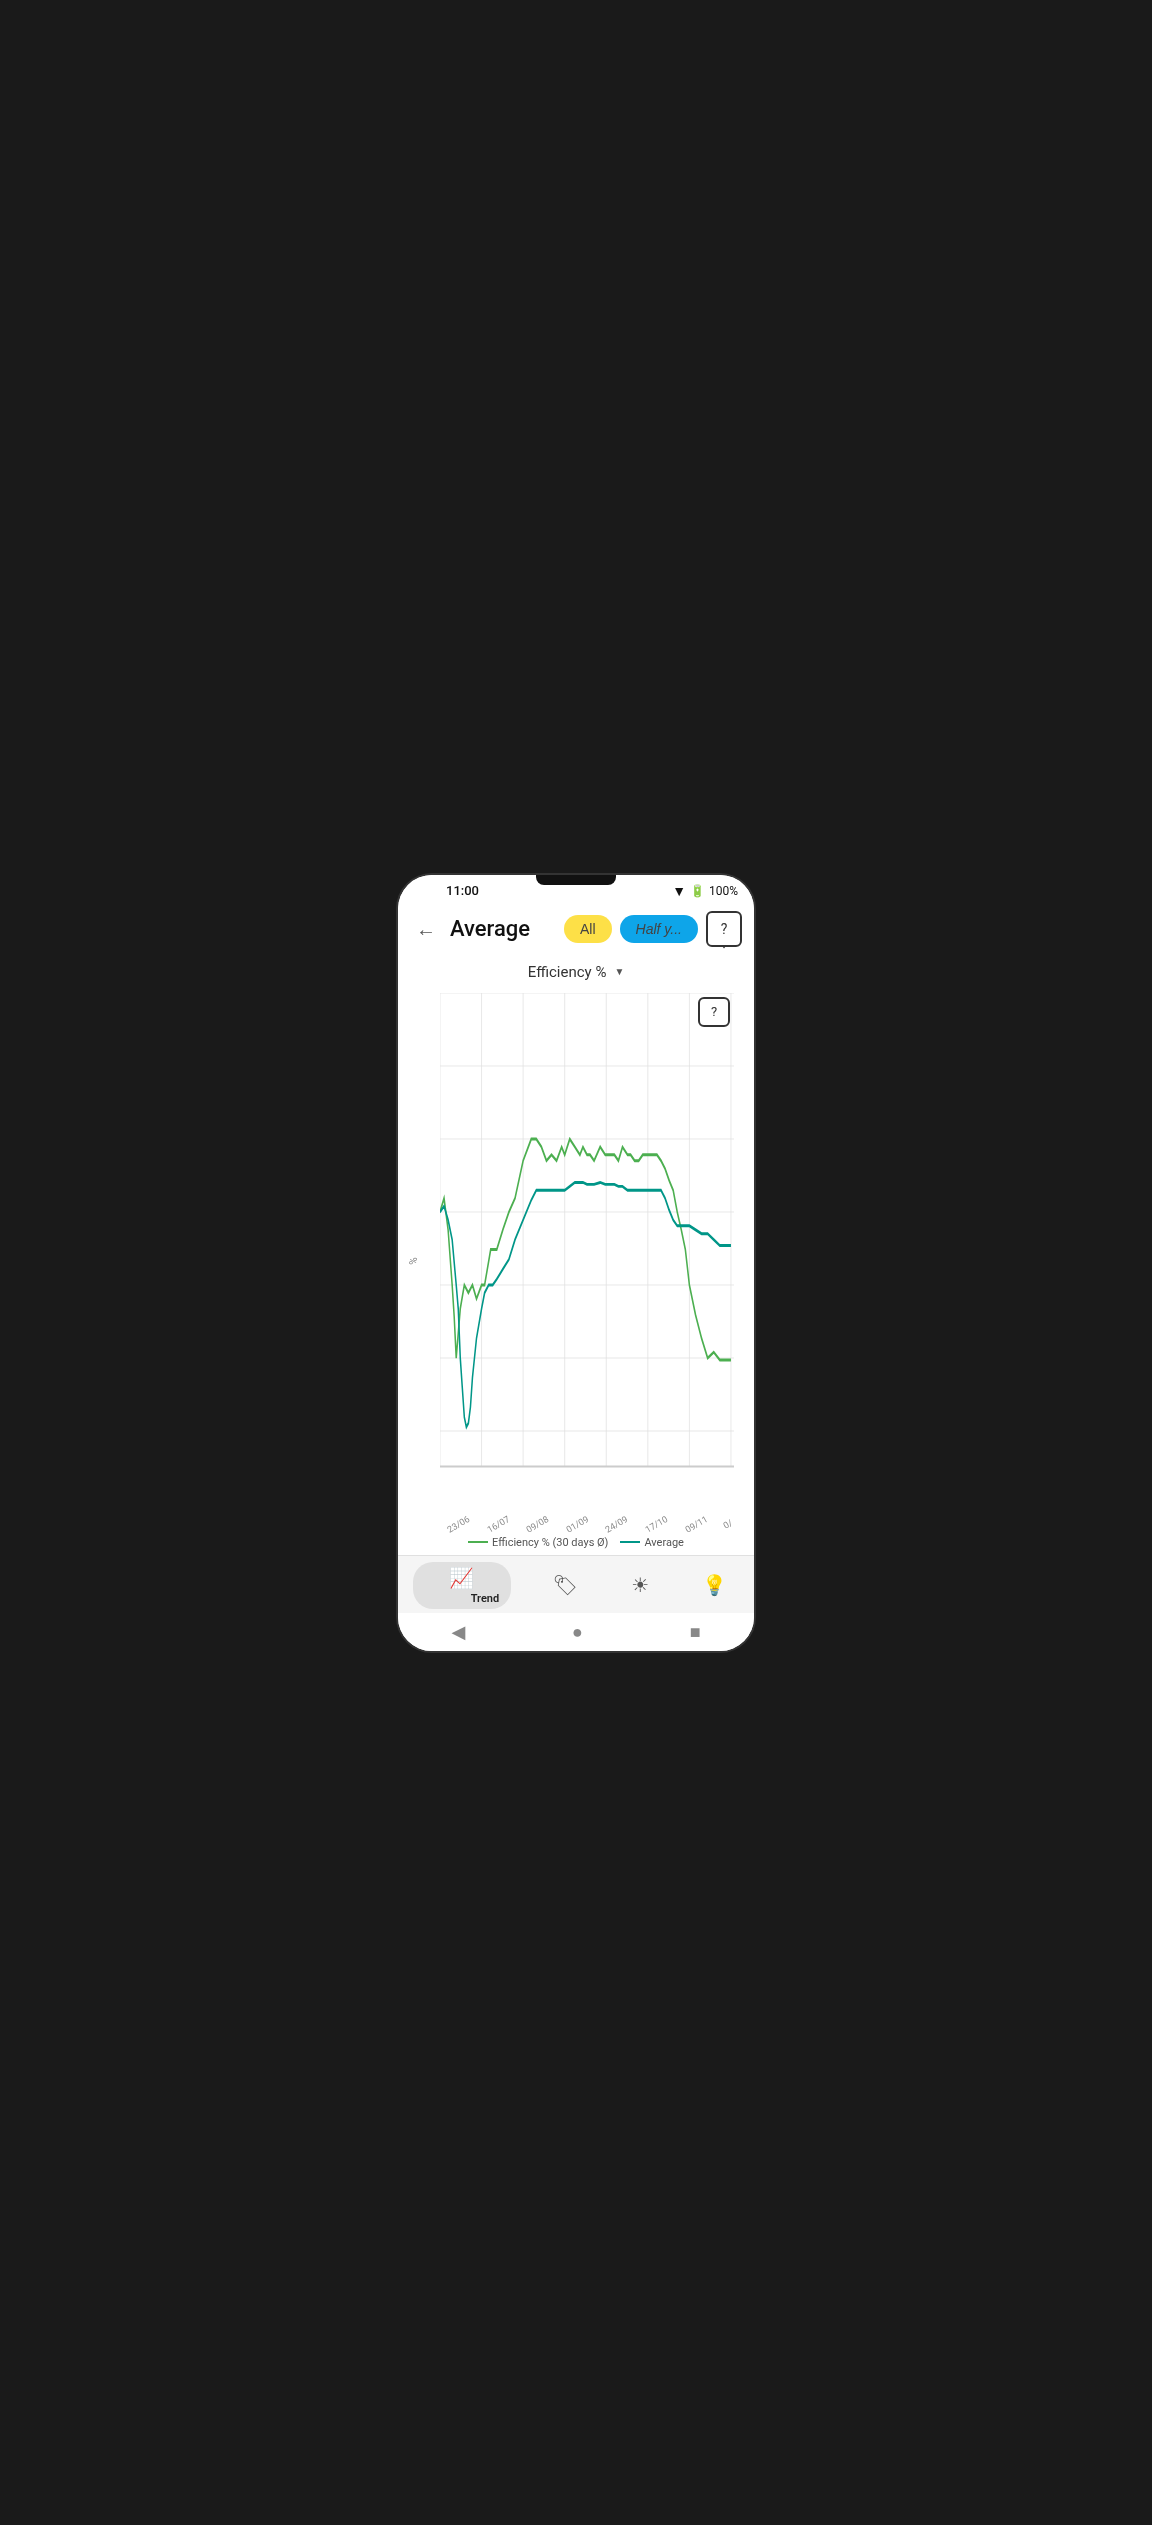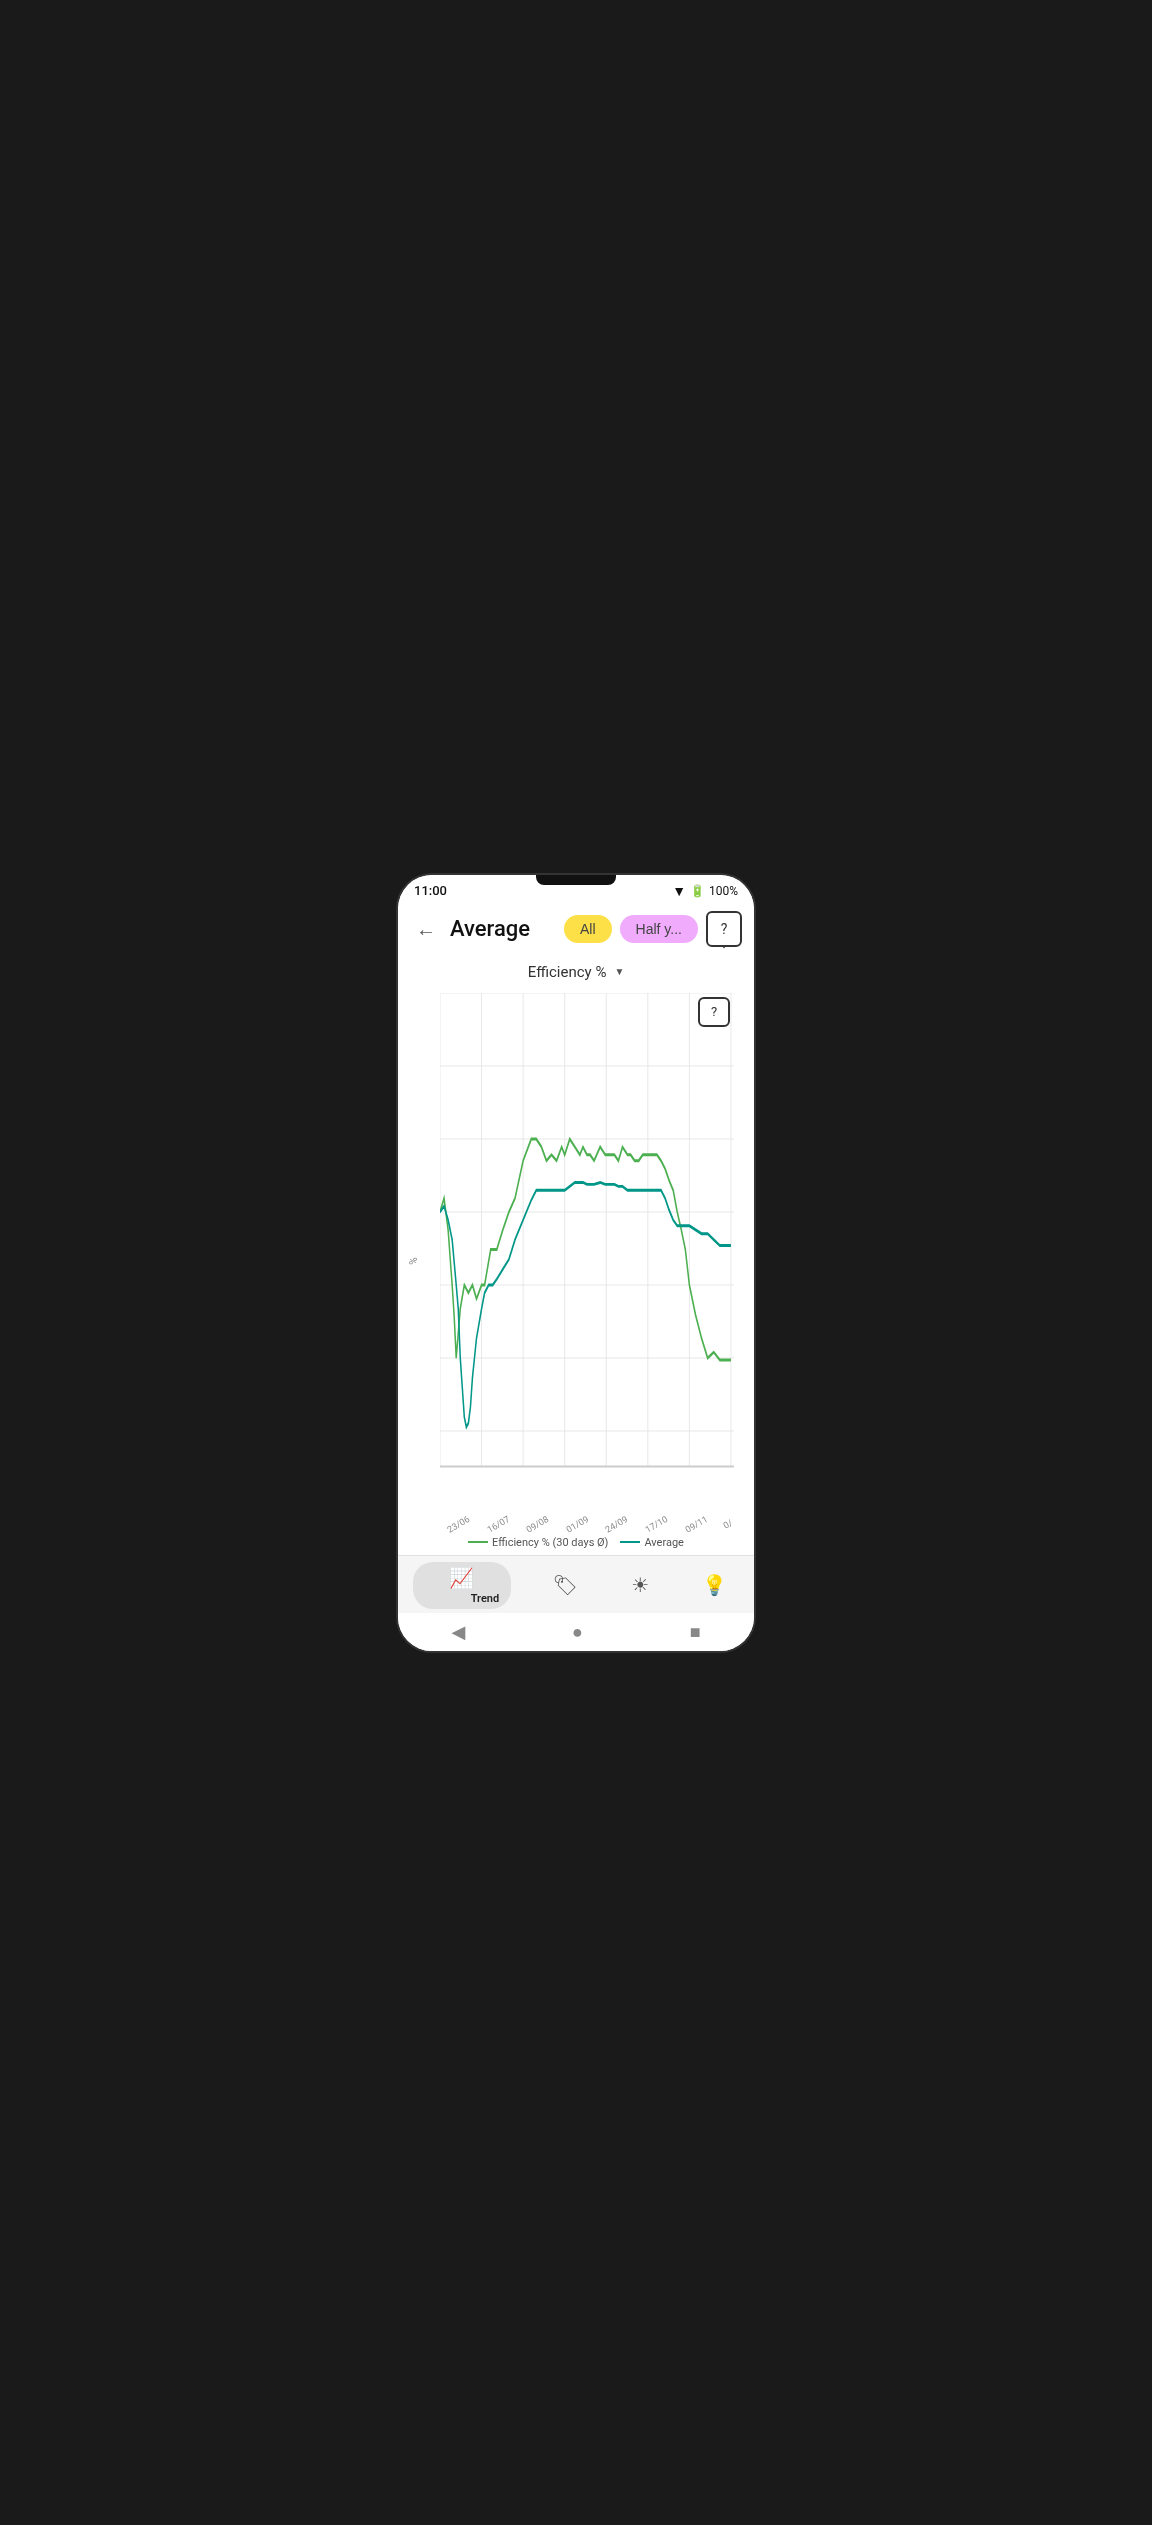--- a/index.html
+++ b/index.html
@@ -33,20 +33,21 @@
       display: flex;
       justify-content: space-between;
       align-items: center;
       padding: 8px 16px 4px 16px;
       flex-shrink: 0;
     }
     .status-time {
       font-size: 13px;
       font-weight: 500;
       color: #111;
+      margin-left: 32px;
     }
     .status-icons {
       display: flex;
       align-items: center;
       gap: 4px;
       font-size: 12px;
       color: #111;
     }
     .wifi-icon { font-size: 14px; }
     .battery-icon { font-size: 12px; }
@@ -87,21 +88,22 @@
     .filter-btn {
       background: #fde047;
       border: none;
       border-radius: 20px;
       padding: 6px 16px;
       font-size: 14px;
       color: #444;
       cursor: pointer;
     }
     .filter-btn.active {
-      background: #f0abfc;
+      background: #0ea5e9;
+      font-style: italic;
     }
     .help-btn {
       width: 36px;
       height: 36px;
       border: 2px solid #333;
       border-radius: 6px;
       display: flex;
       align-items: center;
       justify-content: center;
       cursor: pointer;

